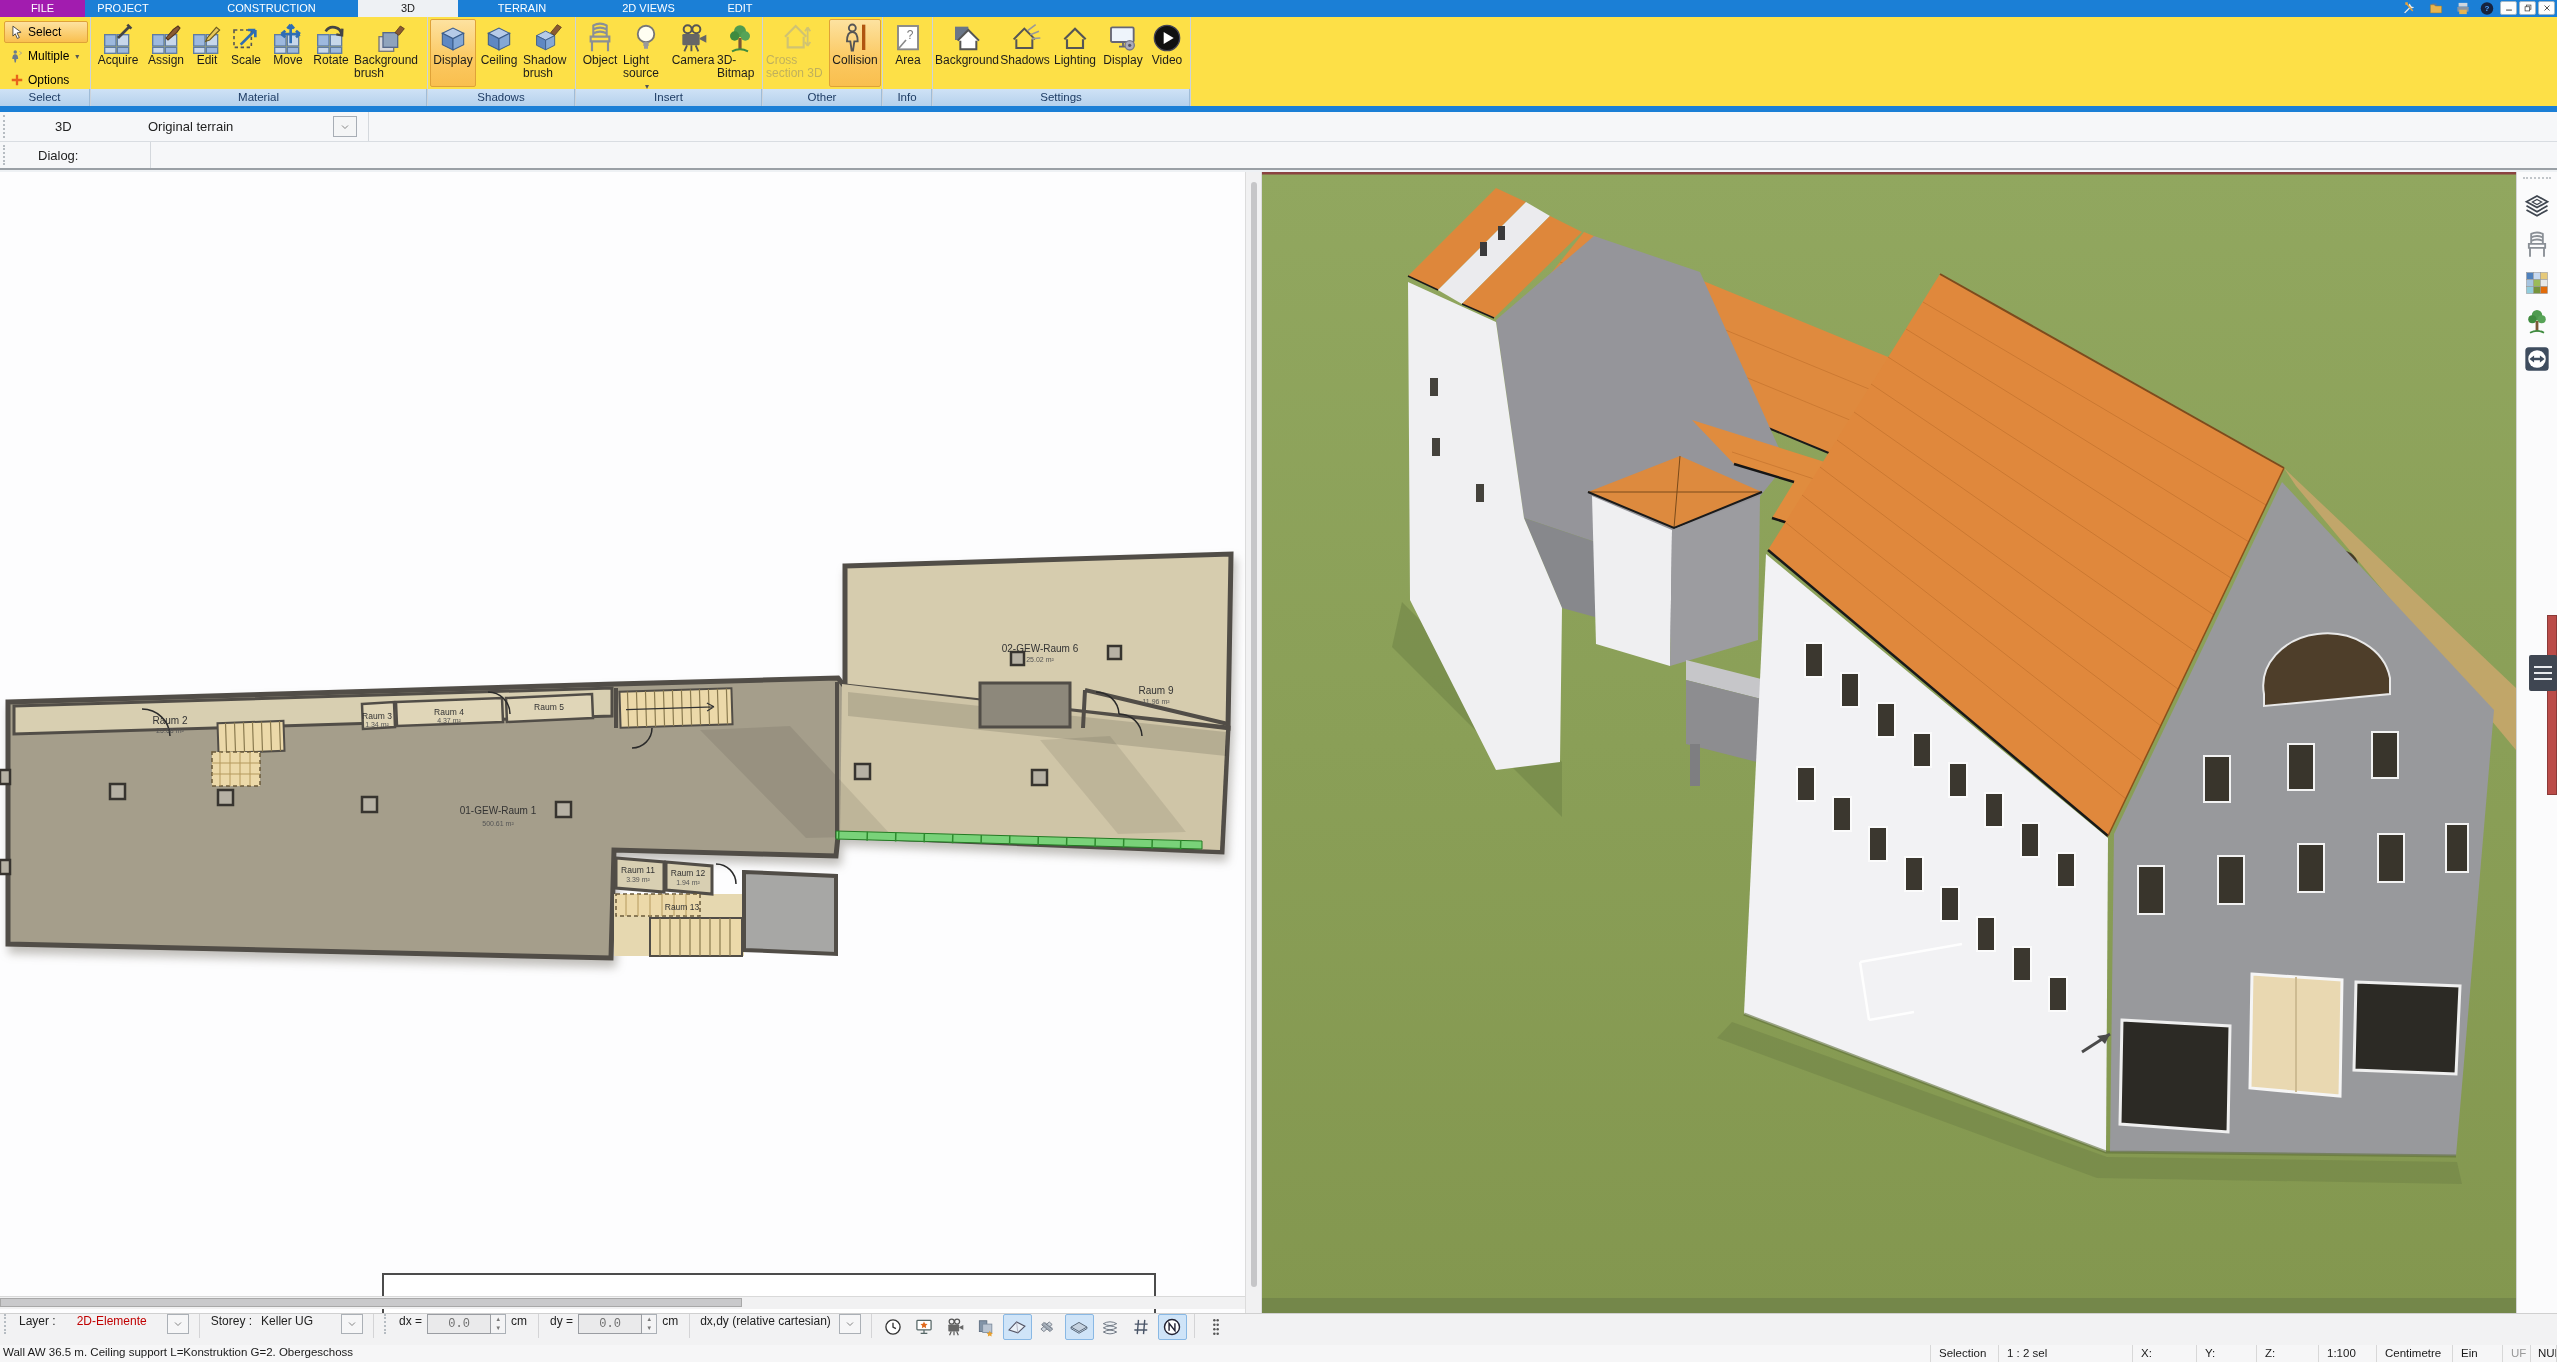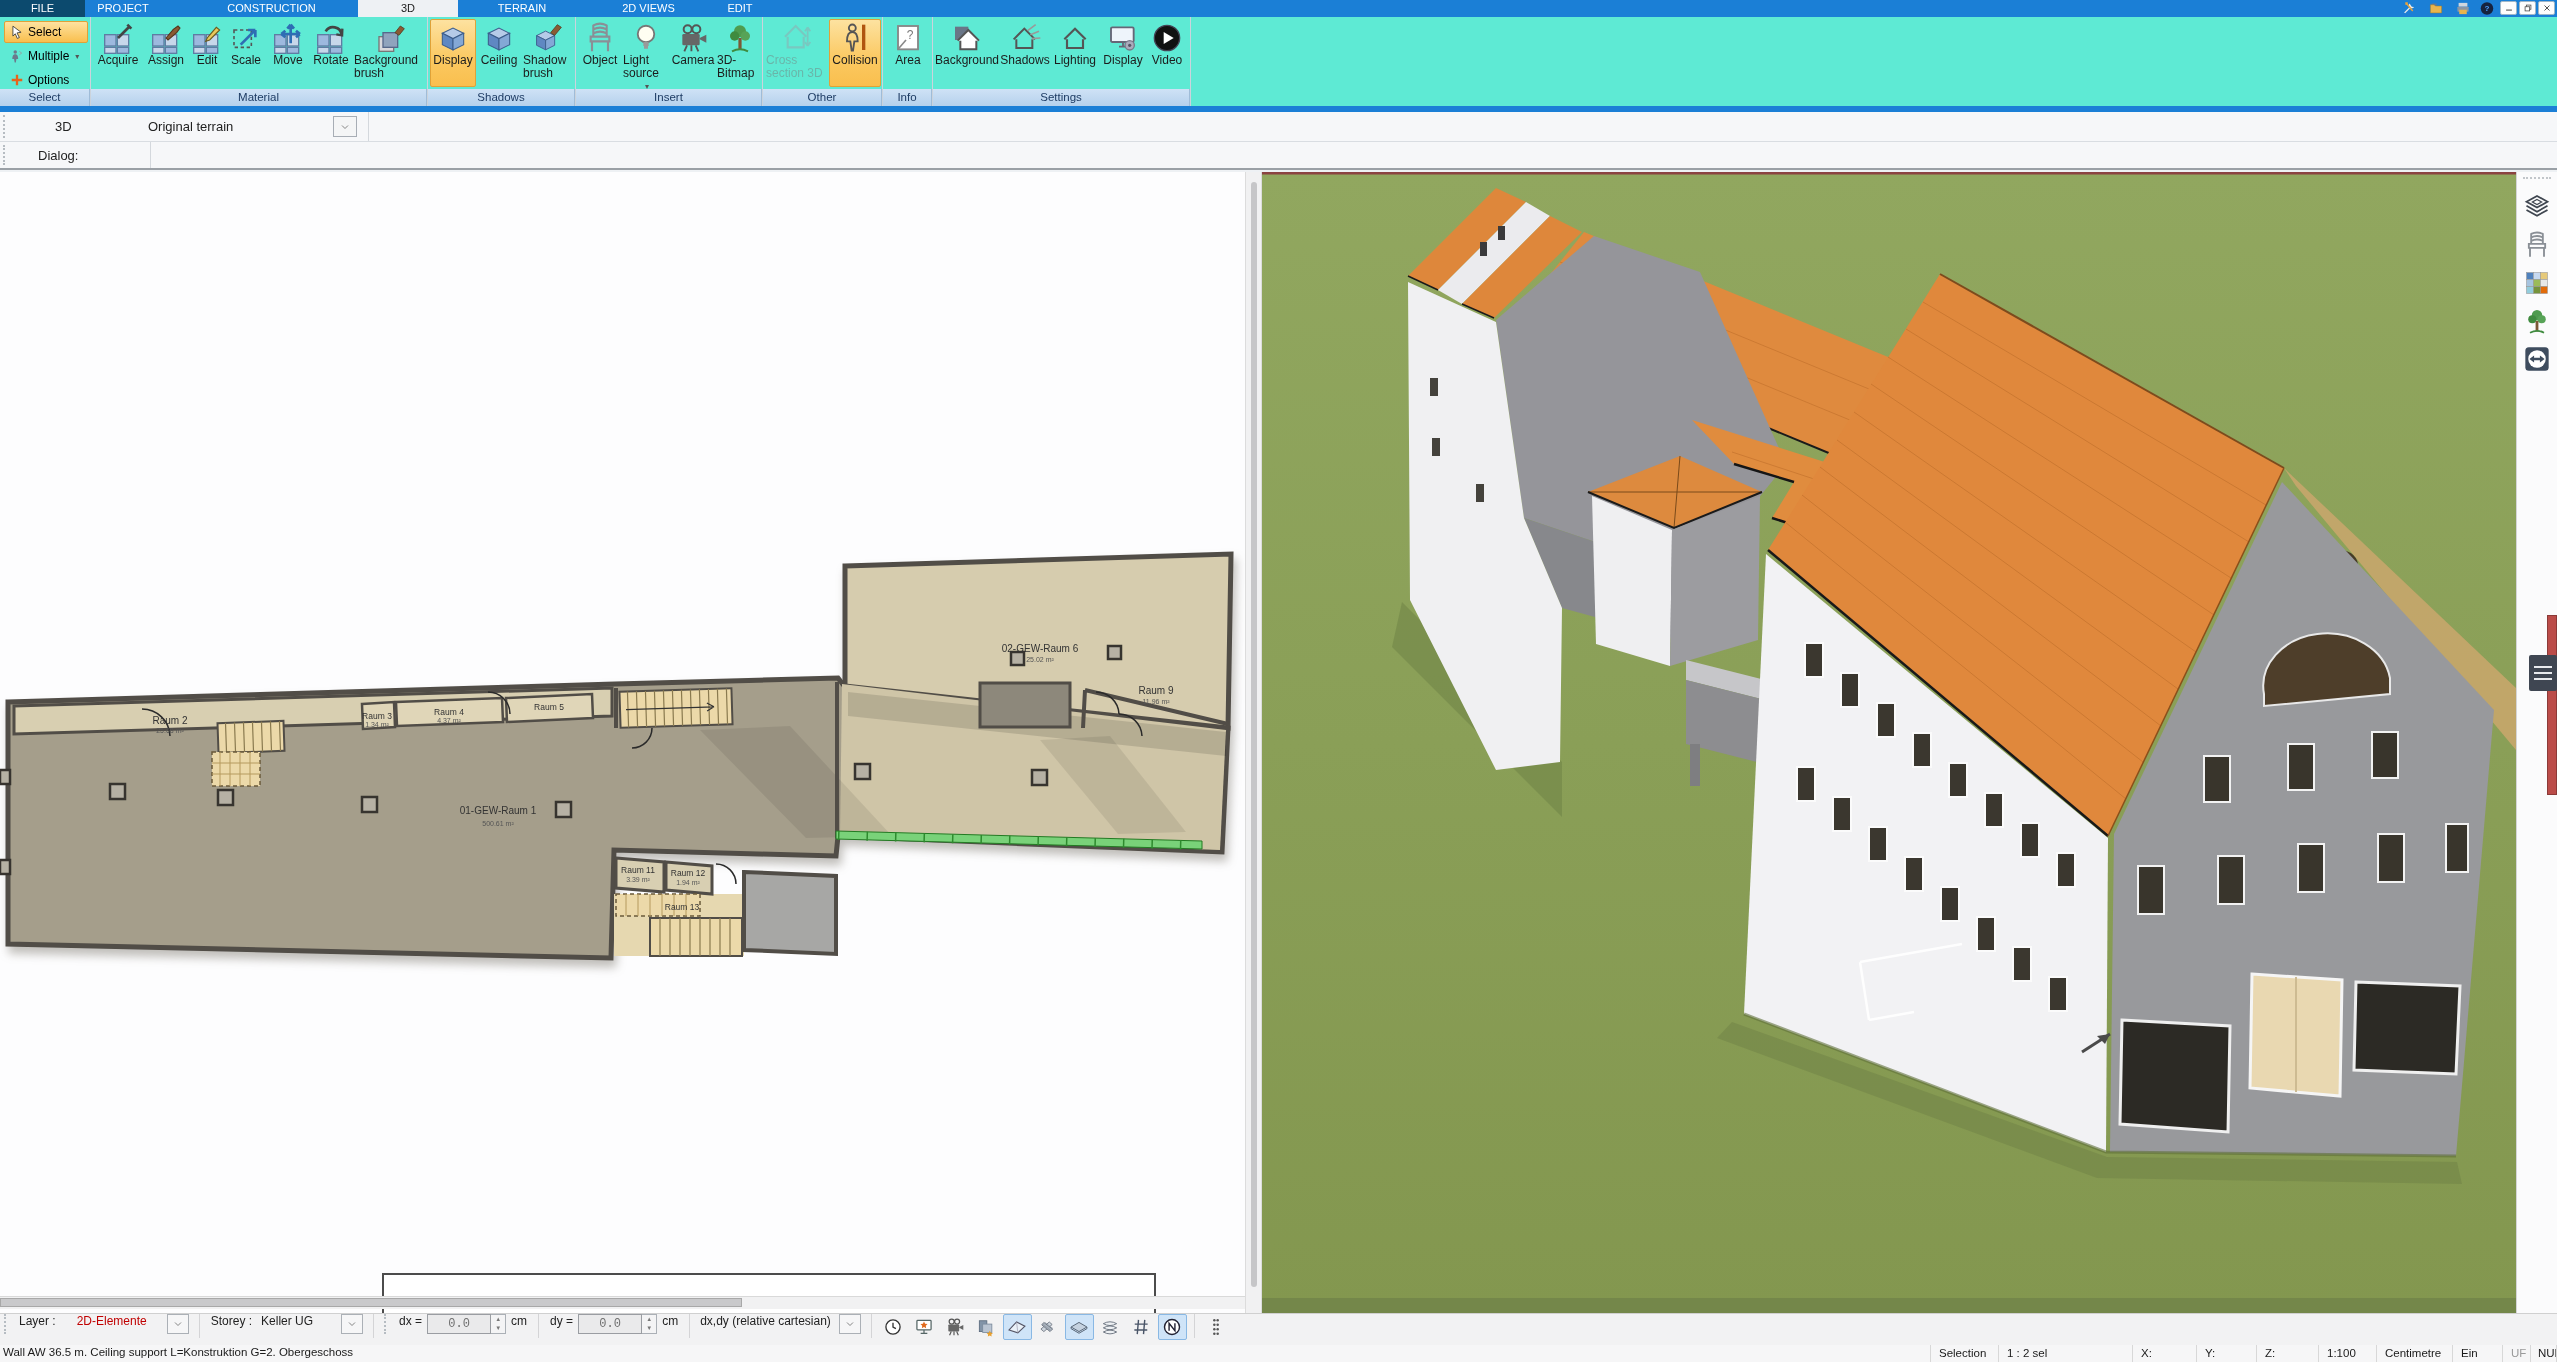--- a/index.html
+++ b/index.html
@@ -1,27 +1,27 @@
 <!DOCTYPE html>
 <html><head>
 <meta charset="utf-8">
 <style>
   html,body{margin:0;padding:0;background:#555}
   .app{position:relative;width:2557px;height:1362px;background:#eef1f4;font-family:"Liberation Sans",sans-serif;overflow:hidden;-webkit-user-select:none;user-select:none}
   svg{display:block}
   
   .tabs{position:absolute;left:0;top:0;width:100%;height:17px;background:#1b7fd6}
   .tab{position:absolute;top:0;height:17px;line-height:17px;color:#fff;font-size:11px;text-align:center;cursor:default}
-  .tab.file{background:#0c4a6e}
+  .tab.file{background:#a21caf}
   .tab.act{background:#eef1f4;color:#1a1a1a}
   .tico{position:absolute;top:1px;width:18px;height:15px}
   .wbtn{position:absolute;top:1px;width:17px;height:14px;background:#fdfdfd;border:1px solid #9fb6c8;border-radius:2px;display:flex;align-items:center;justify-content:center;box-sizing:border-box}
   .wbtn svg{width:10px;height:10px}
   
-  .ribbon{position:absolute;left:0;top:17px;width:100%;height:89px;background:#5eead4;display:flex}
+  .ribbon{position:absolute;left:0;top:17px;width:100%;height:89px;background:#fde047;display:flex}
   .grp{position:relative;height:89px;border-right:1px solid #cbd3dc;box-sizing:border-box;padding:2px 2px 17px 2px;flex:none}
   .grp-in{display:flex;height:70px;align-items:flex-start}
   .glbl{position:absolute;left:0;right:0;bottom:0;height:17px;line-height:17px;text-align:center;font-size:11.5px;color:#1e3c64;background:linear-gradient(#cfe2f6,#b5d1ec);border-right:1px solid #9fbcd8}
   .btn{display:flex;flex-direction:column;align-items:center;padding-top:2px;font-size:12px;color:#1c1c1c;line-height:13px;border:1px solid transparent;border-radius:2px;box-sizing:border-box;height:68px;flex:none}
   .btn svg{width:32px;height:32px;flex:none}
   .btn.act{background:linear-gradient(#fde2a0,#fbc860 60%,#f9bf4e);border-color:#dfa238}
   .btn.dis{opacity:.45;color:#777}
   .selcol{display:flex;flex-direction:column;gap:2px;padding:2px 0 0 2px}
   .sbtn{display:flex;align-items:center;gap:4px;height:20px;padding:0 5px;font-size:12px;border:1px solid transparent;border-radius:2px}
   .sbtn svg{width:14px;height:14px;flex:none}

